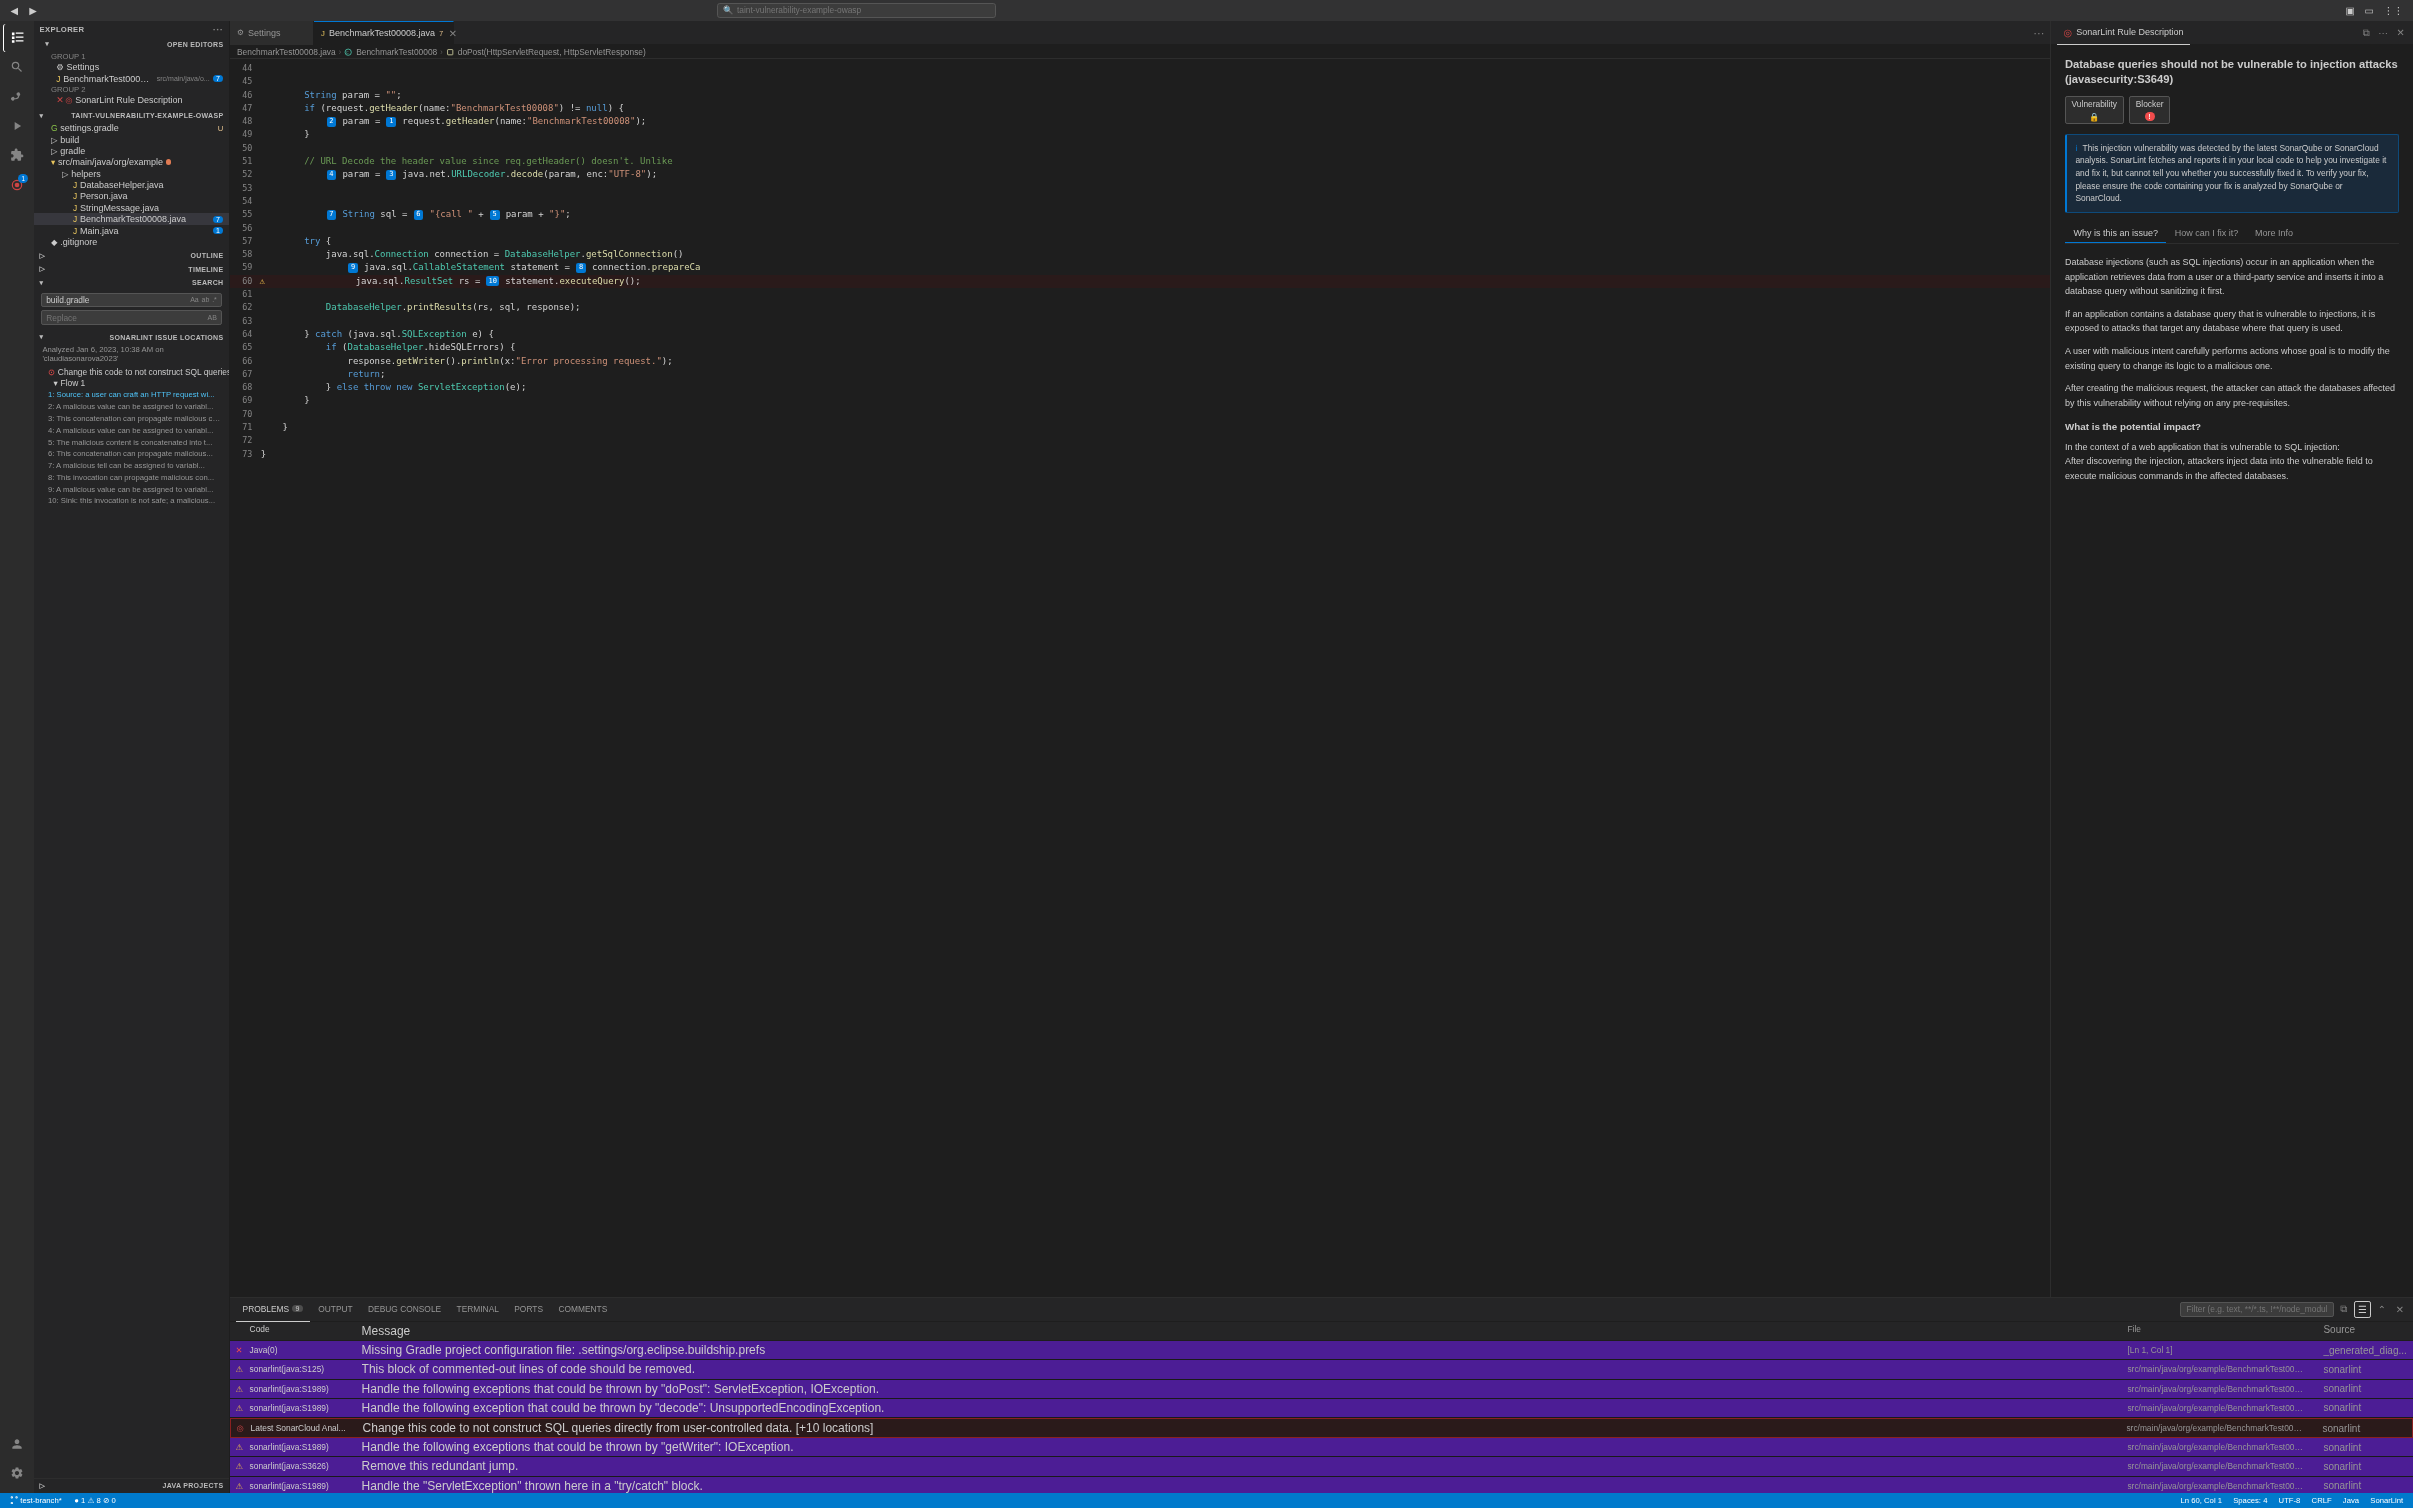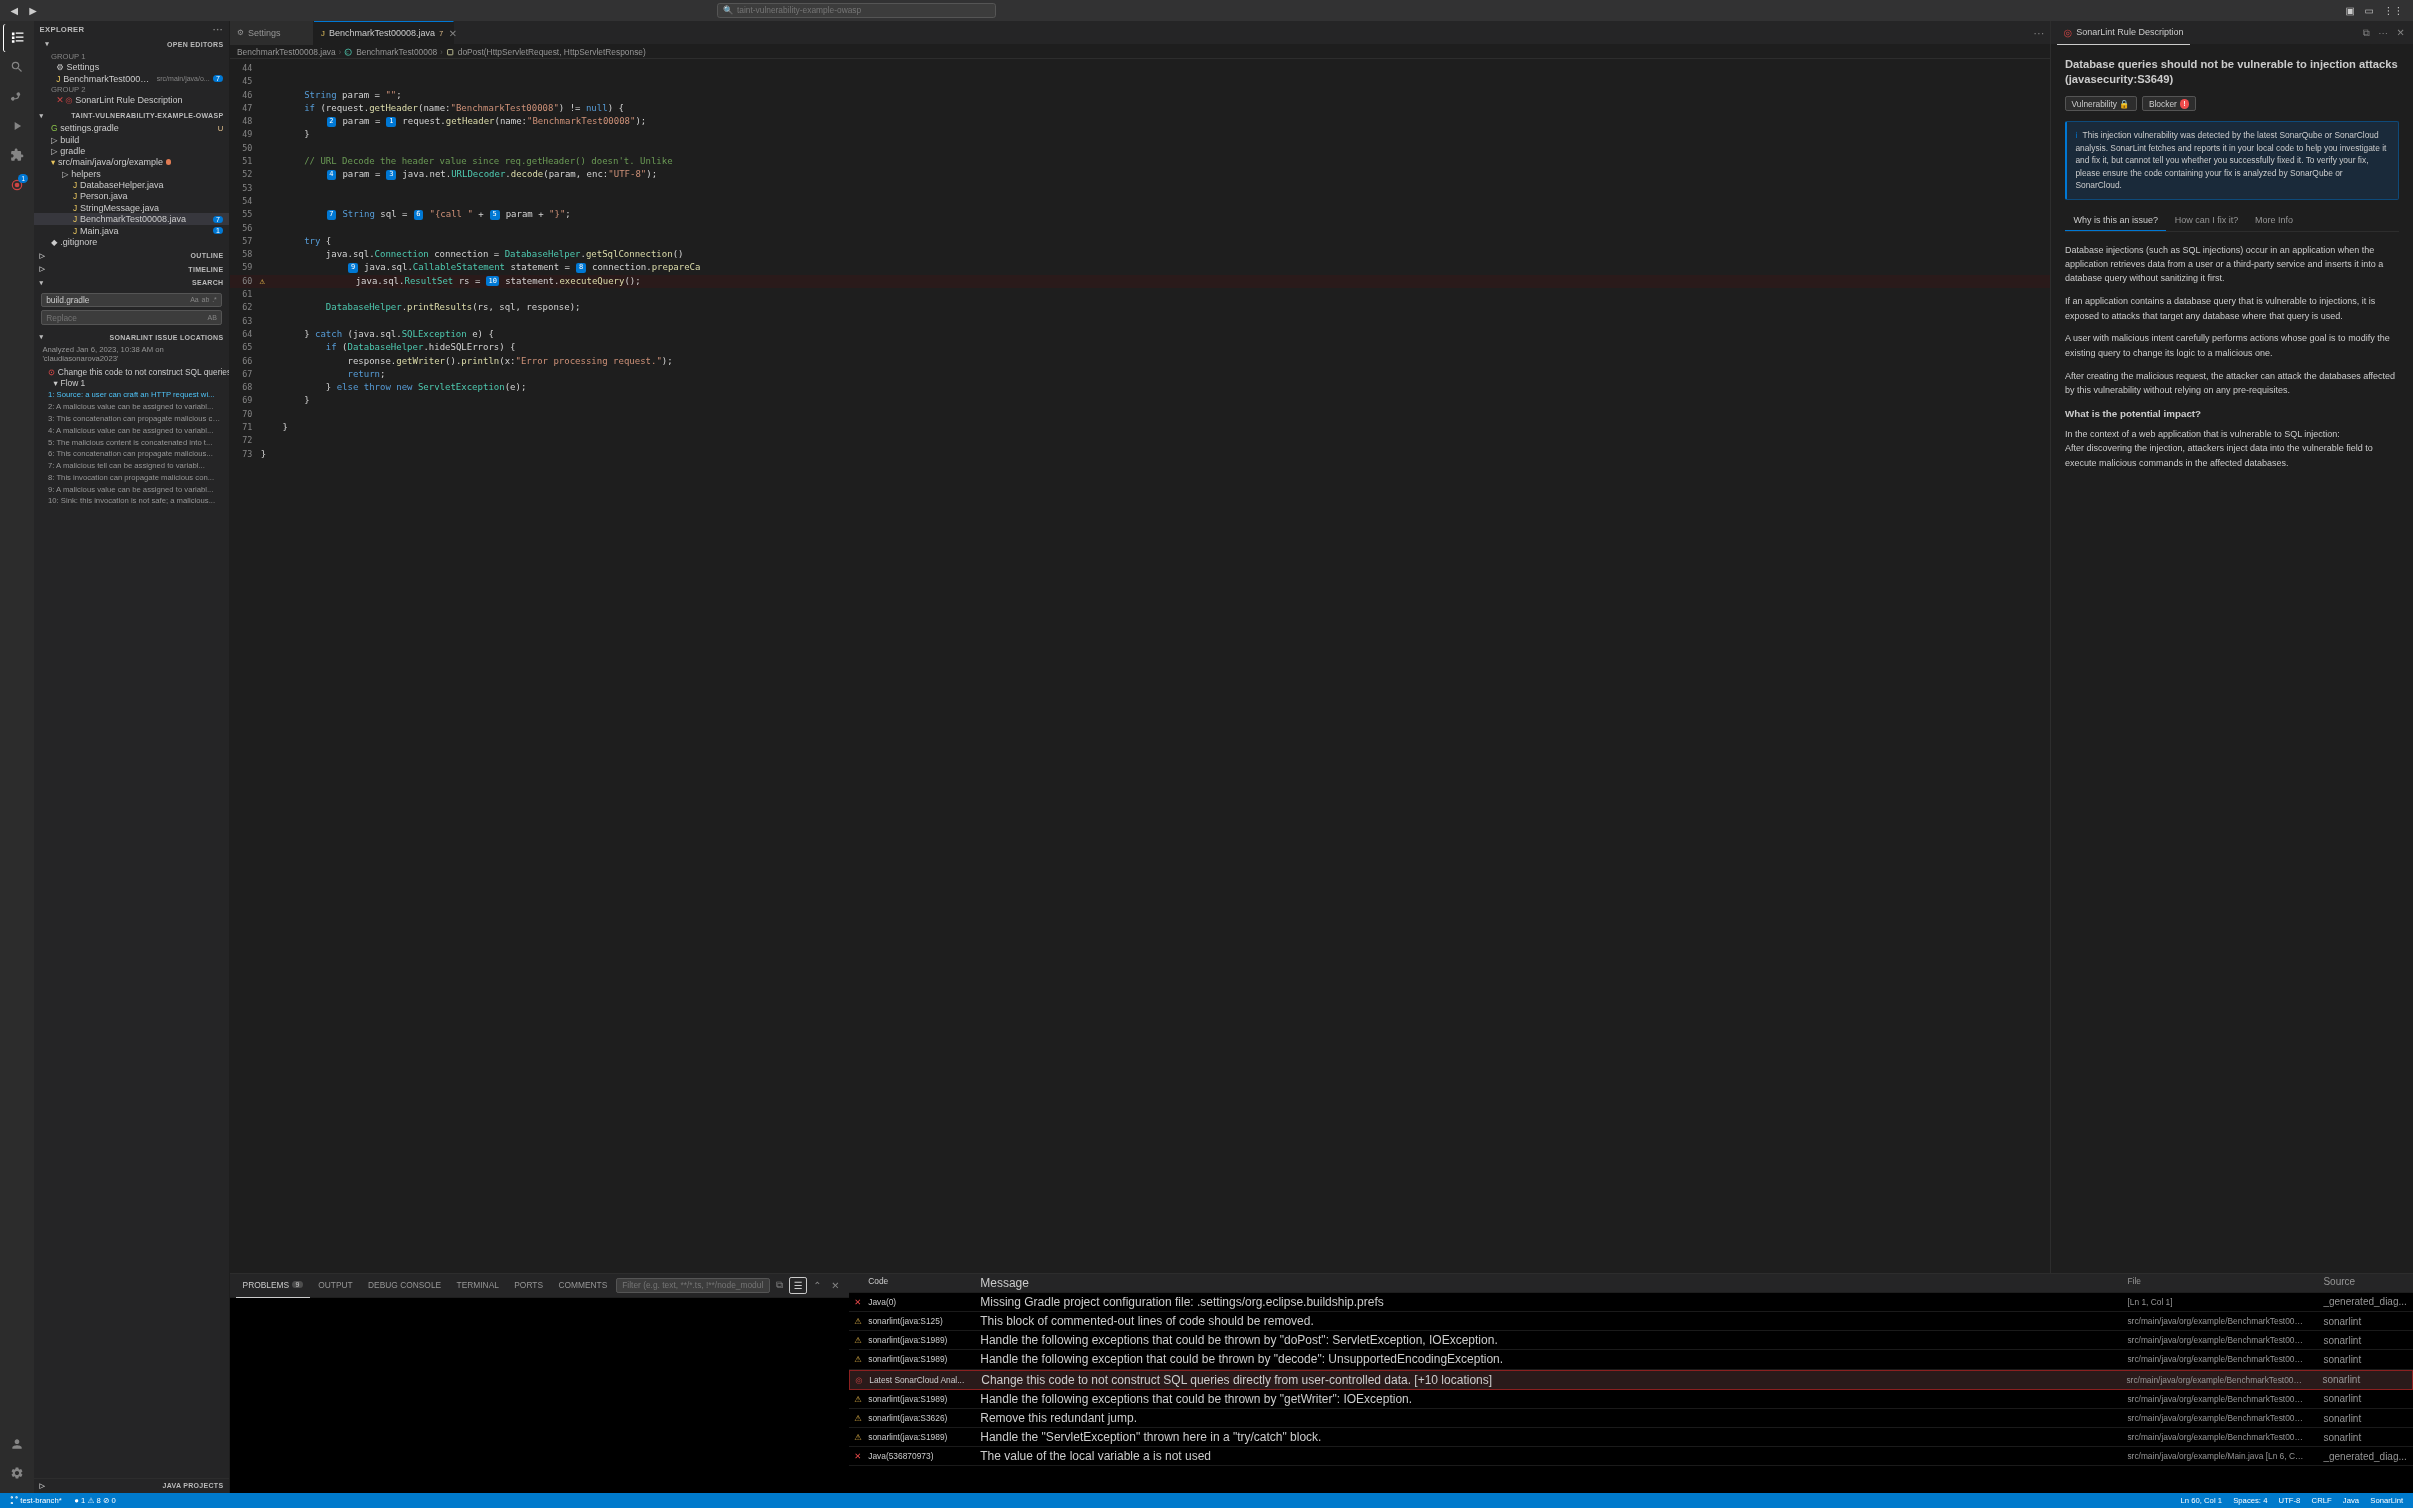--- a/index.html
+++ b/index.html
@@ -192,21 +192,21 @@
       flex: 1; overflow-y: auto; padding: 11.2px 14px;
     }
     .sl-title {
       font-size: 11.2px; font-weight: 600; color: #cccccc; margin-bottom: 8.4px; line-height: 1.4;
     }
     .sl-badges {
       display: flex; gap: 5.6px; align-items: center; margin-bottom: 9.8px;
     }
     .sl-badge {
       display: flex; align-items: center; gap: 2.8px; padding: 1.4px 5.6px;
-      border: 0.7px solid #555; border-radius: 2.1px; font-size: 8.4px; color: #cccccc;
+      border: 0.7px solid #555; border-radius: 2.1px; font-size: 8.4px; color: #cccccc; flex-direction: column;
     }
     .sl-badge.vulnerability { background: #2d2d2d; }
     .sl-badge.blocker { background: #2d2d2d; }
     .sl-info-box {
       background: #1a2a3a; border: 0.7px solid #0e4a7a; border-left: 2.1px solid #0078d4;
       border-radius: 2.1px; padding: 7px 8.4px; margin-bottom: 11.2px; font-size: 8.4px; color: #cccccc;
       line-height: 1.5;
       margin-top: 6px;
     }
     .sl-info-box .info-icon { color: #0078d4; margin-right: 2.8px; }
@@ -217,24 +217,25 @@
       padding: 4.2px 8.4px; cursor: pointer; font-size: 9px; color: #969696;
       border-bottom: 1.4px solid transparent;
     }
     .sl-tab.active { color: #cccccc; border-bottom: 1.4px solid #0078d4; }
     .sl-body { font-size: 9px; color: #cccccc; line-height: 1.6; }
     .sl-body p { margin-bottom: 8.4px; }
     .sl-body h3 { font-size: 9.8px; font-weight: 700; color: #cccccc; margin-bottom: 5.6px; }
 
     
     .bottom-panel {
-      height: 220px;
-      background: #000000;
+      height: 196px;
+      background: #4c1d95;
       border-top: 0.7px solid #2d2d2d;
       display: flex;
+      flex-direction: column;
       flex-shrink: 0;
     }
     .bottom-panel-tabs {
       display: flex; align-items: center; background: #252526;
       border-bottom: 0.7px solid #1e1e1e; flex-shrink: 0; height: 24.4px; padding: 0 5.6px; gap: 1.4px;
     }
     .bp-tab {
       padding: 0 7px; height: 24.4px; display: flex; align-items: center;
       cursor: pointer; font-size: 8.4px; color: #969696; font-weight: 500;
       border-bottom: 1.4px solid transparent; text-transform: uppercase;

